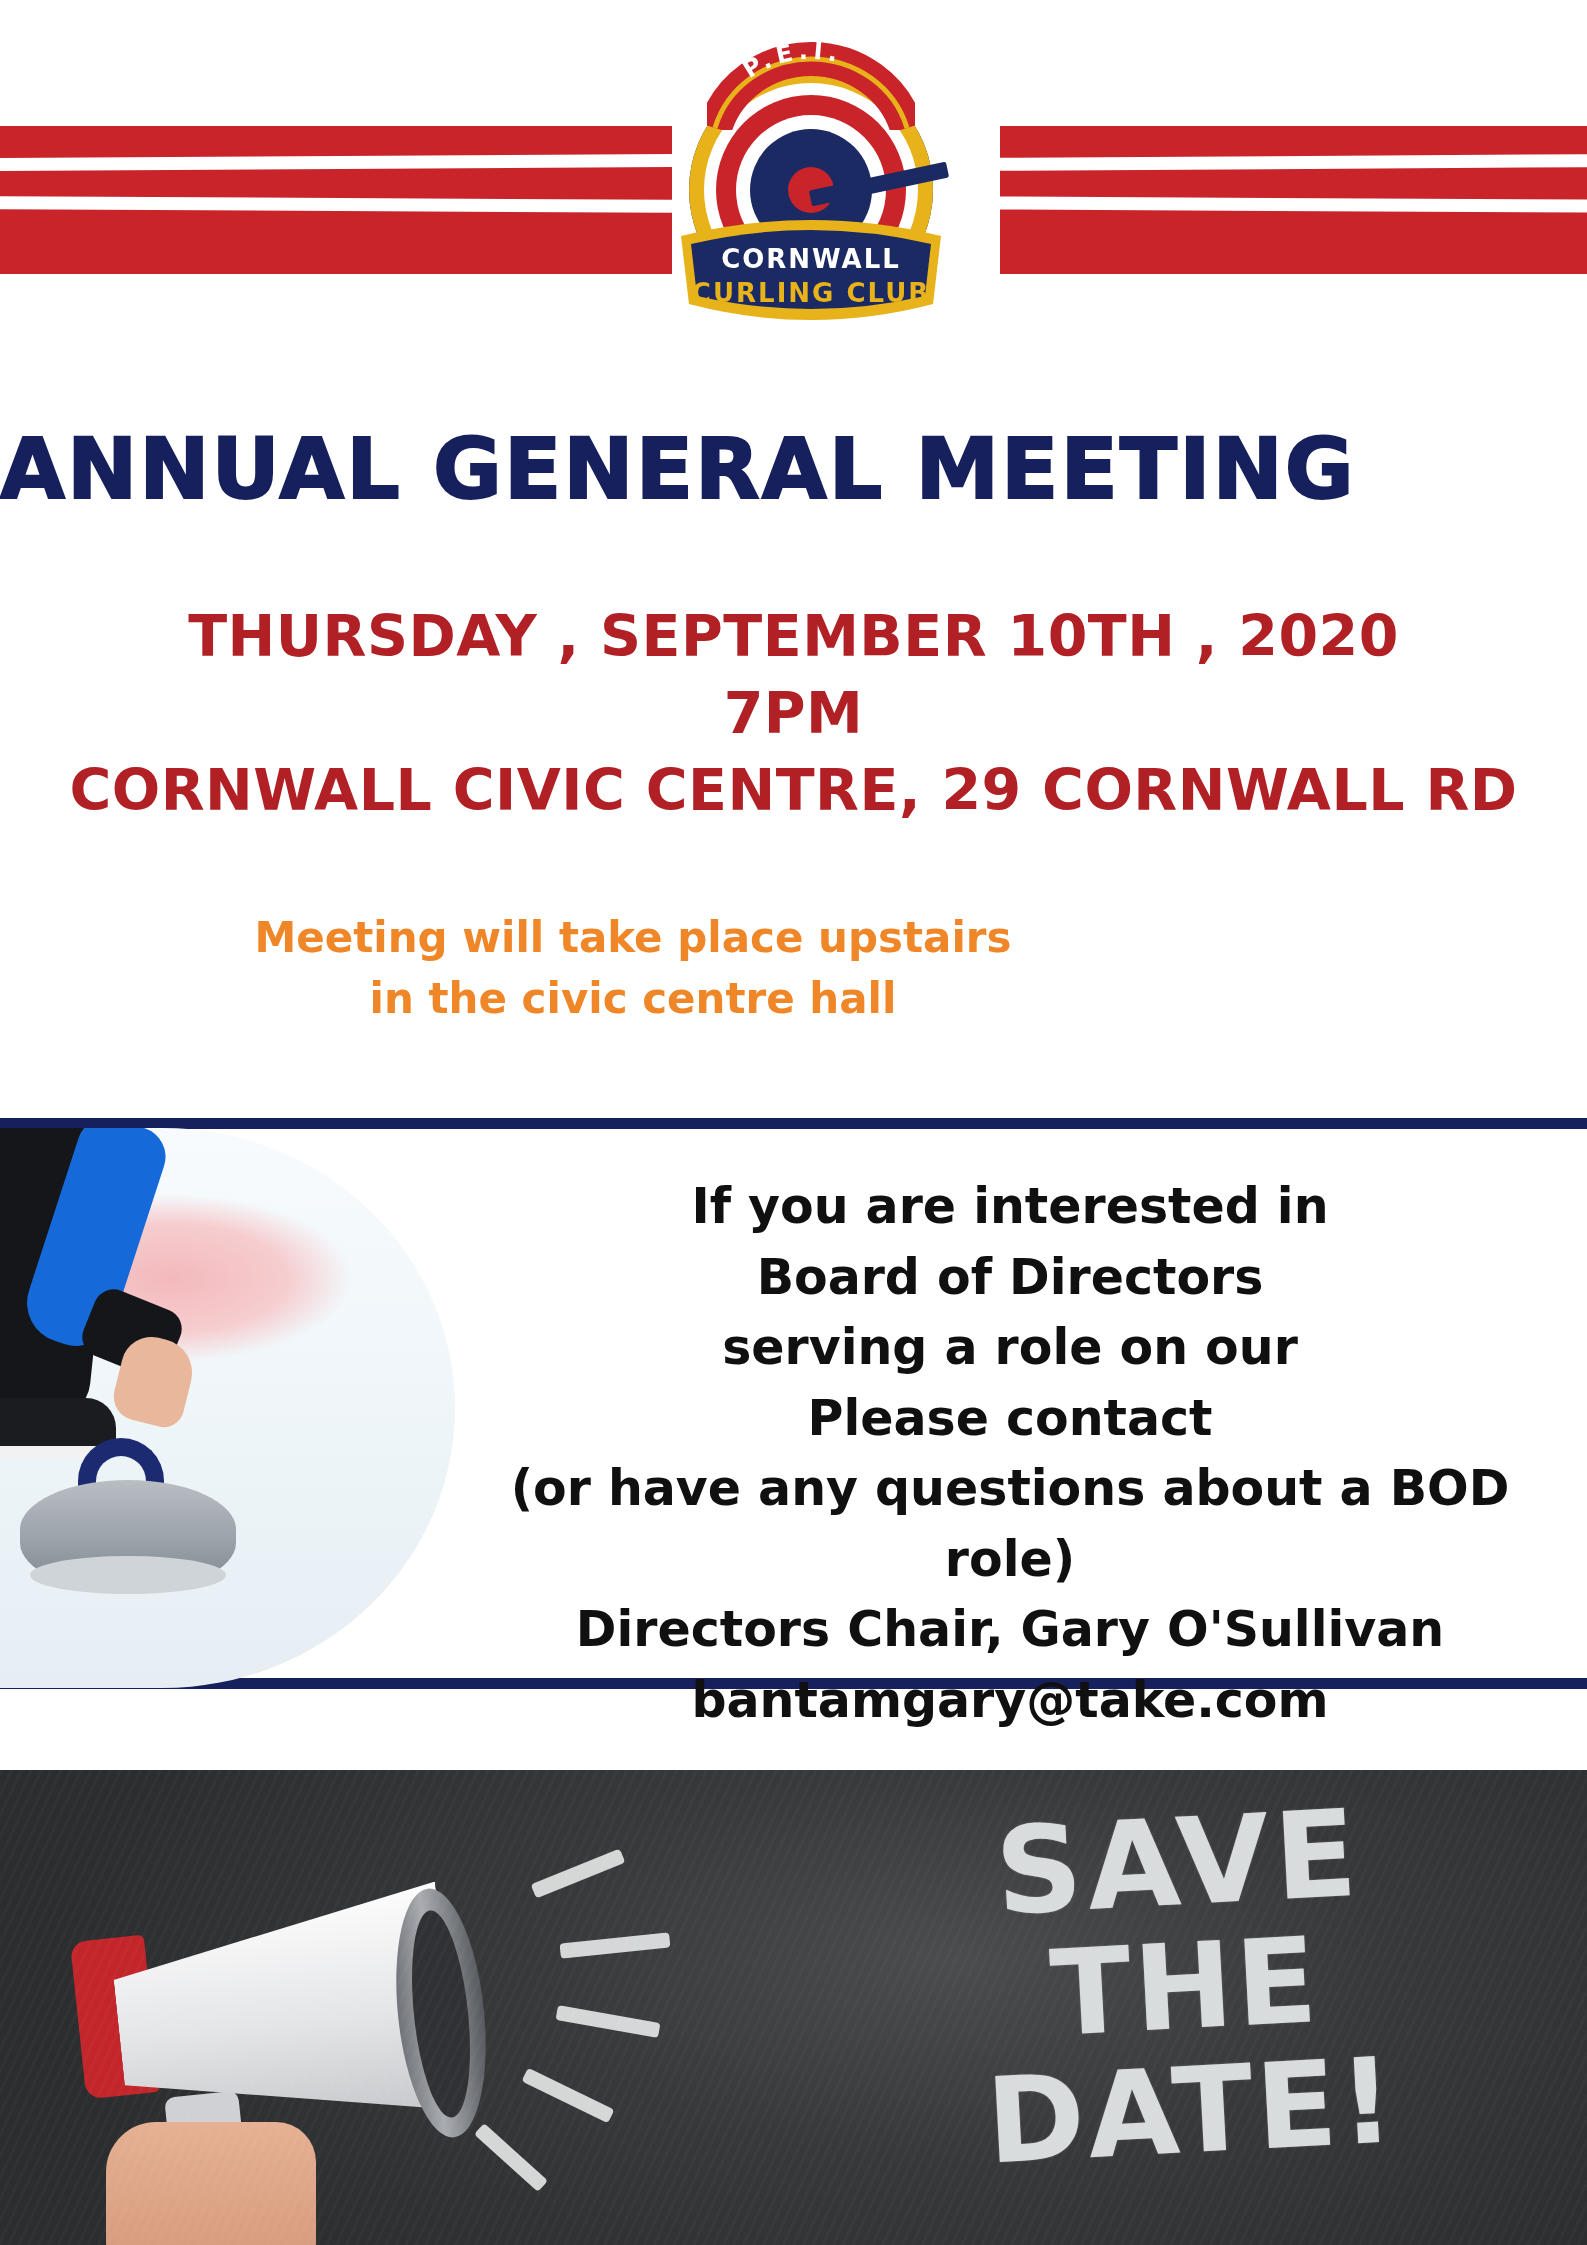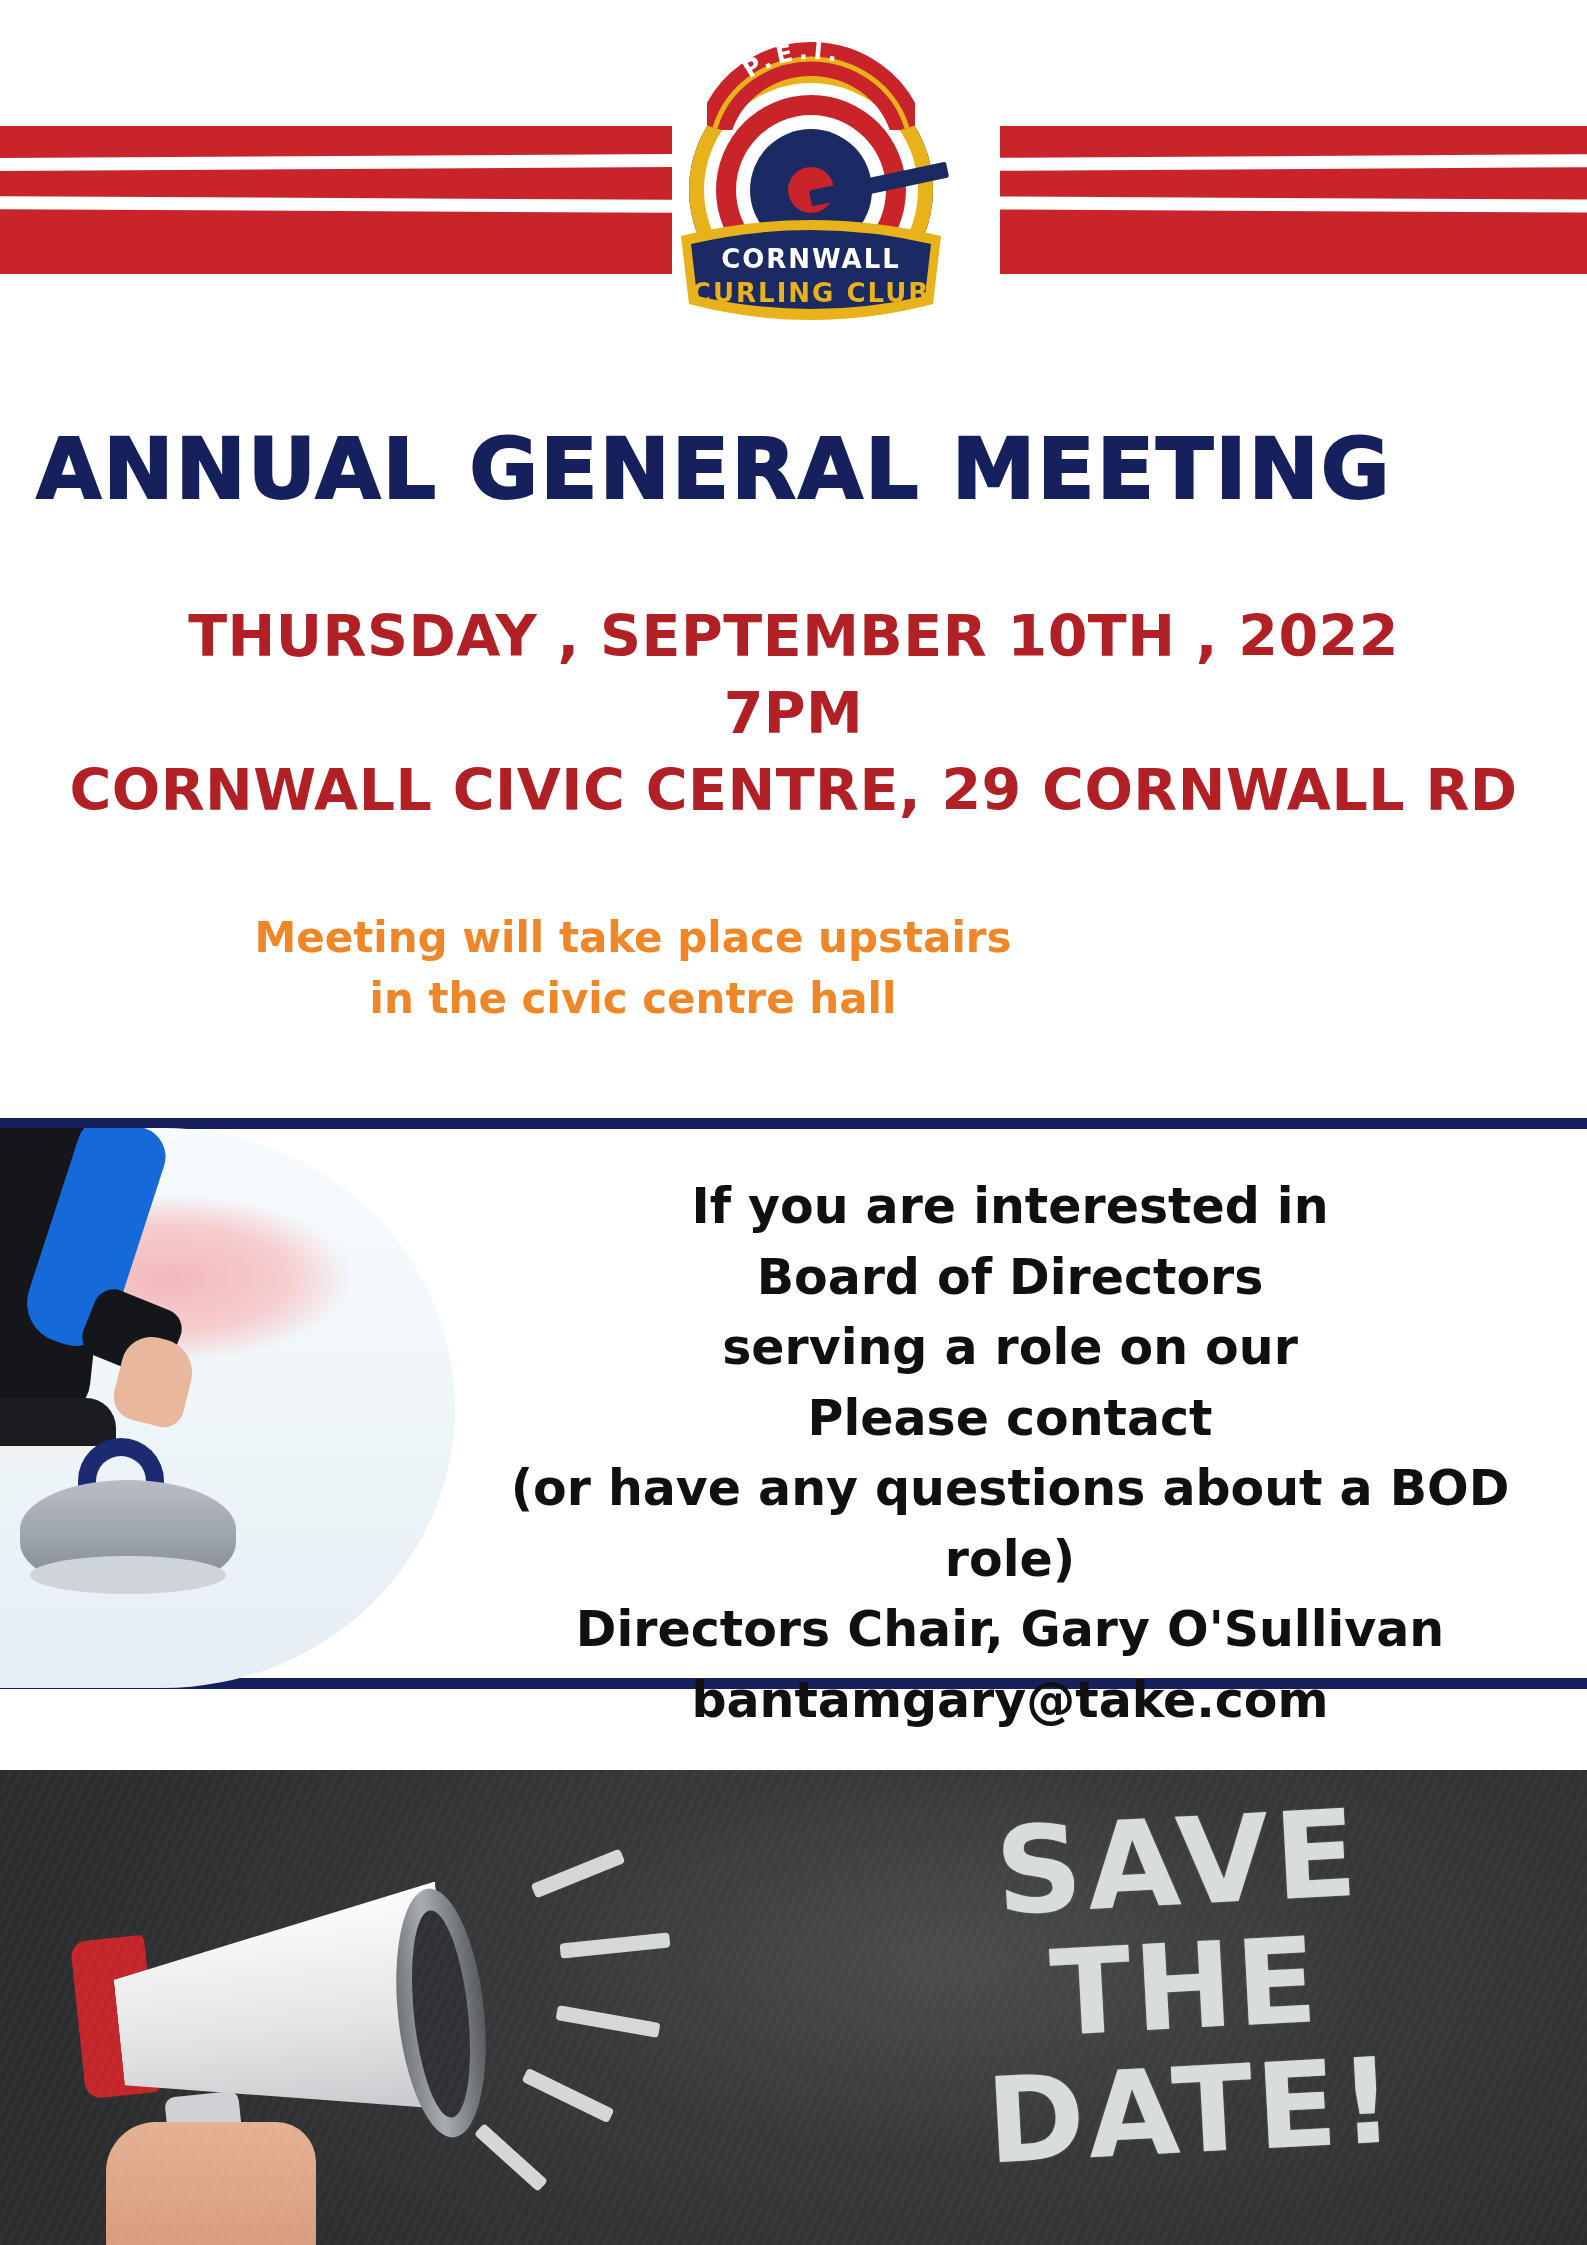--- a/index.html
+++ b/index.html
@@ -93,21 +93,21 @@
     transform: rotate(-12deg);
     border-radius: 2px;
   }
 
   
   .title {
     position: absolute;
     top: 420px;
     left: 0;
     width: 1428px;
-    text-align: center;
+    text-align: left;
     font-family: "DejaVu Sans", sans-serif;
     font-weight: bold;
     font-size: 84px;
     letter-spacing: 2px;
     color: #16205c;
     -webkit-text-stroke: 2px #16205c;
     text-transform: uppercase;
   }
 
   .date-block {
@@ -395,21 +395,21 @@
       <path d="M6,18 Q136,-14 266,18 L258,86 Q136,118 14,86 Z" fill="#e8b21a"></path>
       <path d="M16,26 Q136,-2 256,26 L250,78 Q136,104 22,78 Z" fill="#1b2a63"></path>
       <text x="136" y="50" text-anchor="middle" font-family="DejaVu Sans, sans-serif" font-size="26" font-weight="bold" fill="#ffffff" letter-spacing="2">CORNWALL</text>
       <text x="136" y="84" text-anchor="middle" font-family="DejaVu Sans, sans-serif" font-size="26" font-weight="bold" fill="#e8b21a" letter-spacing="2">CURLING CLUB</text>
     </svg>
   </div>
 
   <div class="title">Annual General Meeting</div>
 
   <div class="date-block">
-    <div>THURSDAY , SEPTEMBER 10TH , 2022</div>
+    <div>THURSDAY , SEPTEMBER 10TH , 2020</div>
     <div>7PM</div>
     <div>CORNWALL CIVIC CENTRE, 29 CORNWALL RD</div>
   </div>
 
   <div class="sub-block">
     <div>Meeting will take place upstairs</div>
     <div>in the civic centre hall</div>
   </div>
 
   <div class="rule top-rule"></div>

